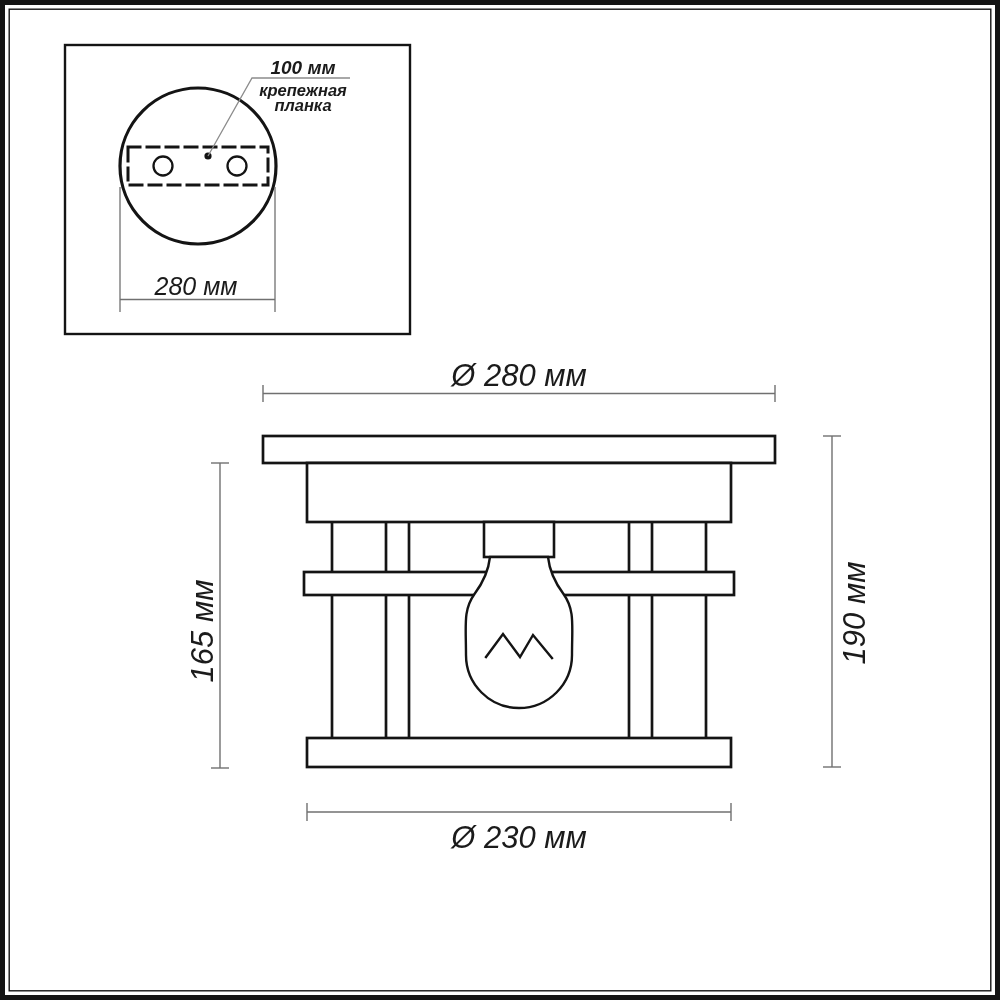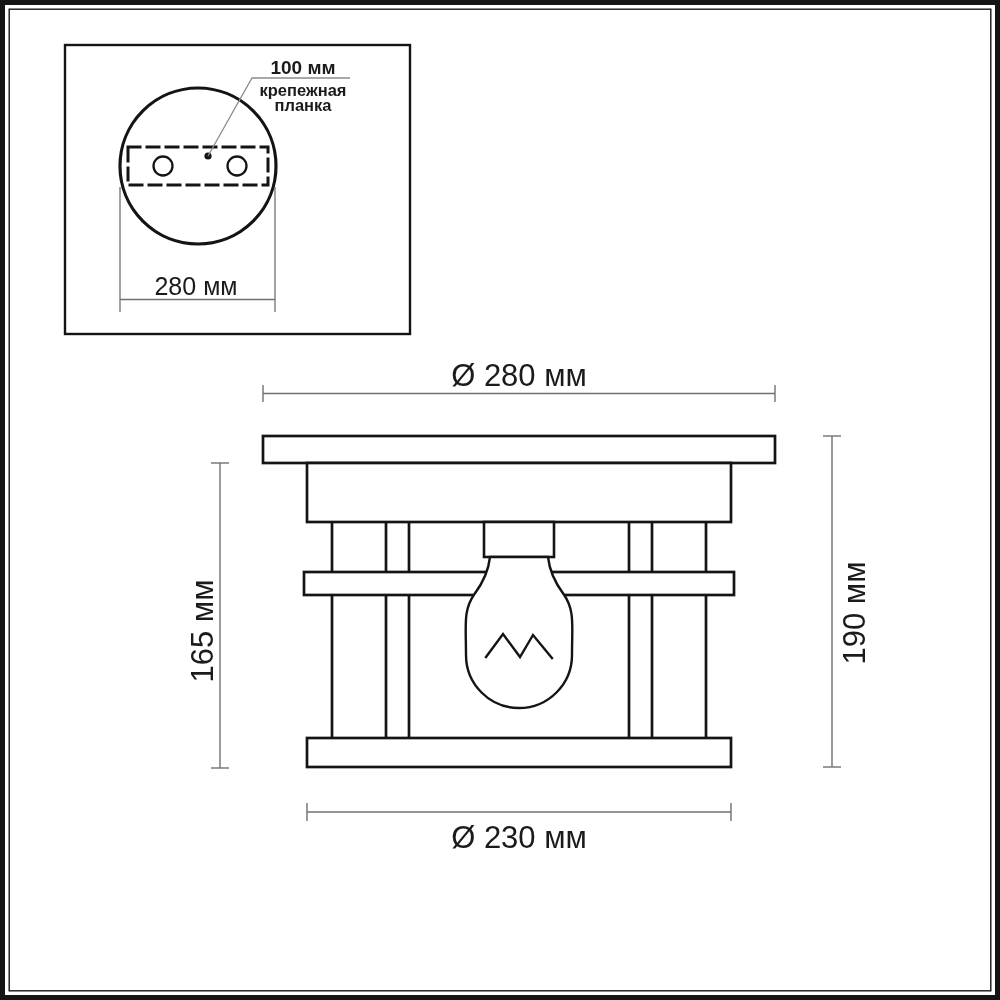--- a/index.html
+++ b/index.html
@@ -5,21 +5,21 @@
   :root{
     --line:#141414;
     --dim:#707070;
     --lead:#8c8c8c;
     --text:#1b1b1b;
     --bg:#ffffff;
   }
   html,body{margin:0;padding:0;background:#e8e8e8;}
   .page{
     width:1000px;height:1000px;background:var(--bg);
-    position:relative;margin:0 auto;
+    position:relative;margin:0 auto;font-style:italic;
   }
   svg{display:block;width:1000px;height:1000px;}
   .ln{stroke:var(--line);fill:none;stroke-linecap:square;}
   .lnf{stroke:var(--line);fill:var(--bg);}
   .dot{fill:var(--line);stroke:none;}
   .dim{stroke:var(--dim);fill:none;stroke-linecap:butt;}
   .lead{stroke:var(--lead);fill:none;}
   text{
     font-family:"Liberation Sans","DejaVu Sans",sans-serif;
     fill:var(--text);

